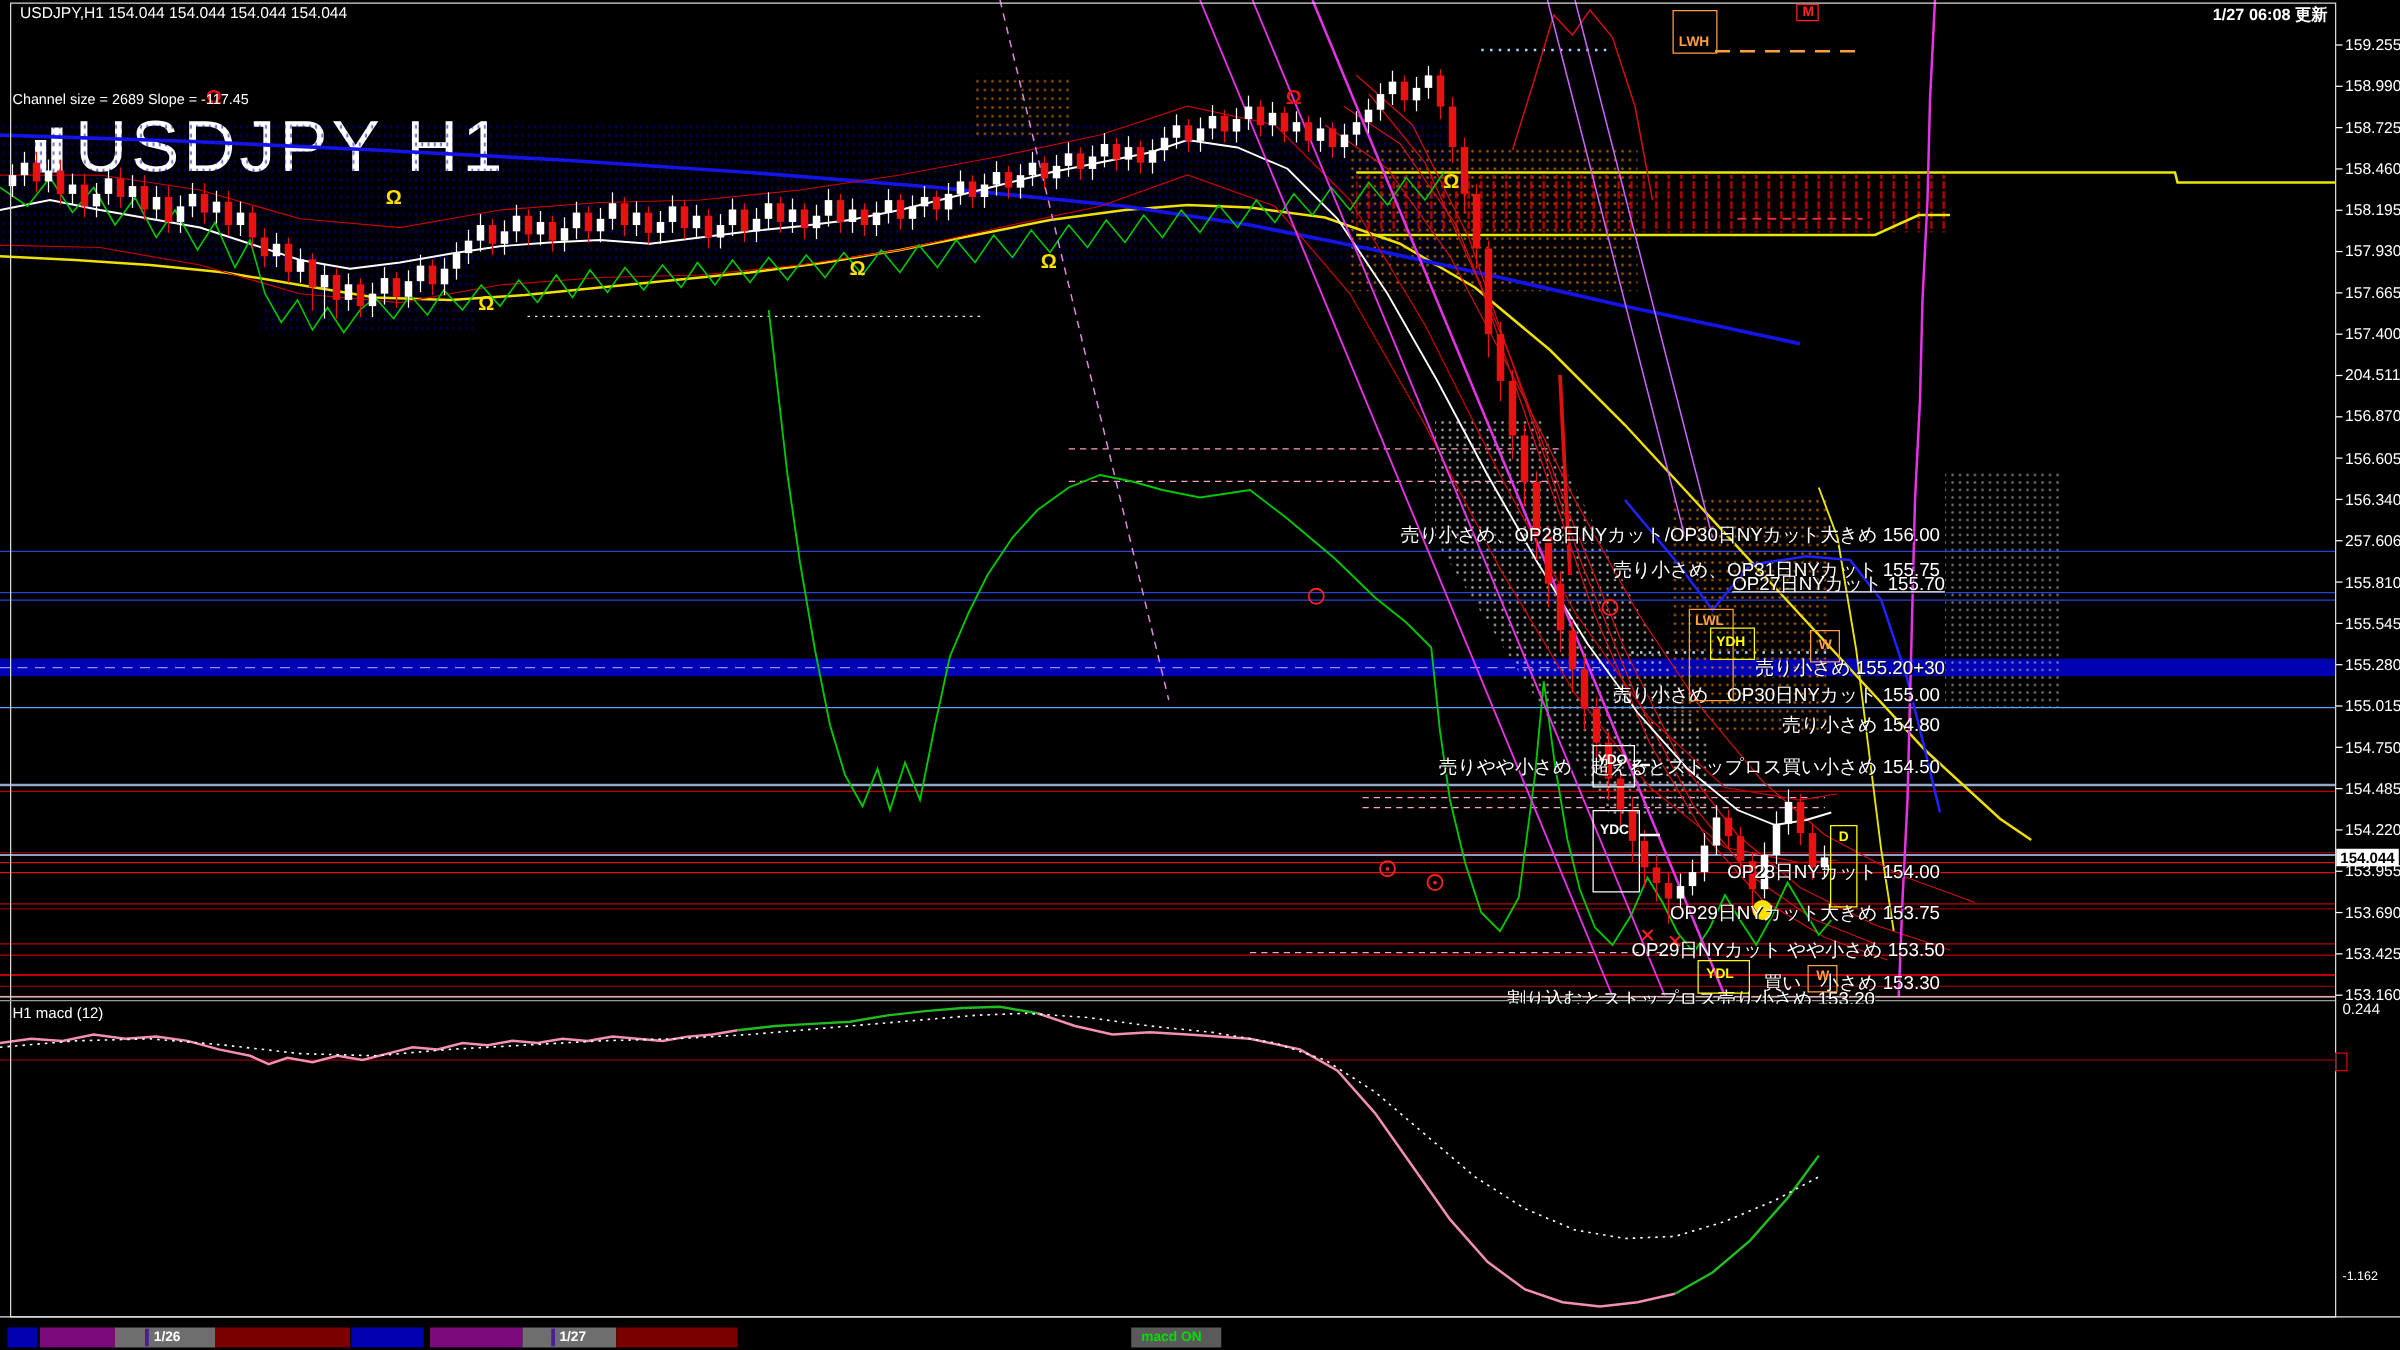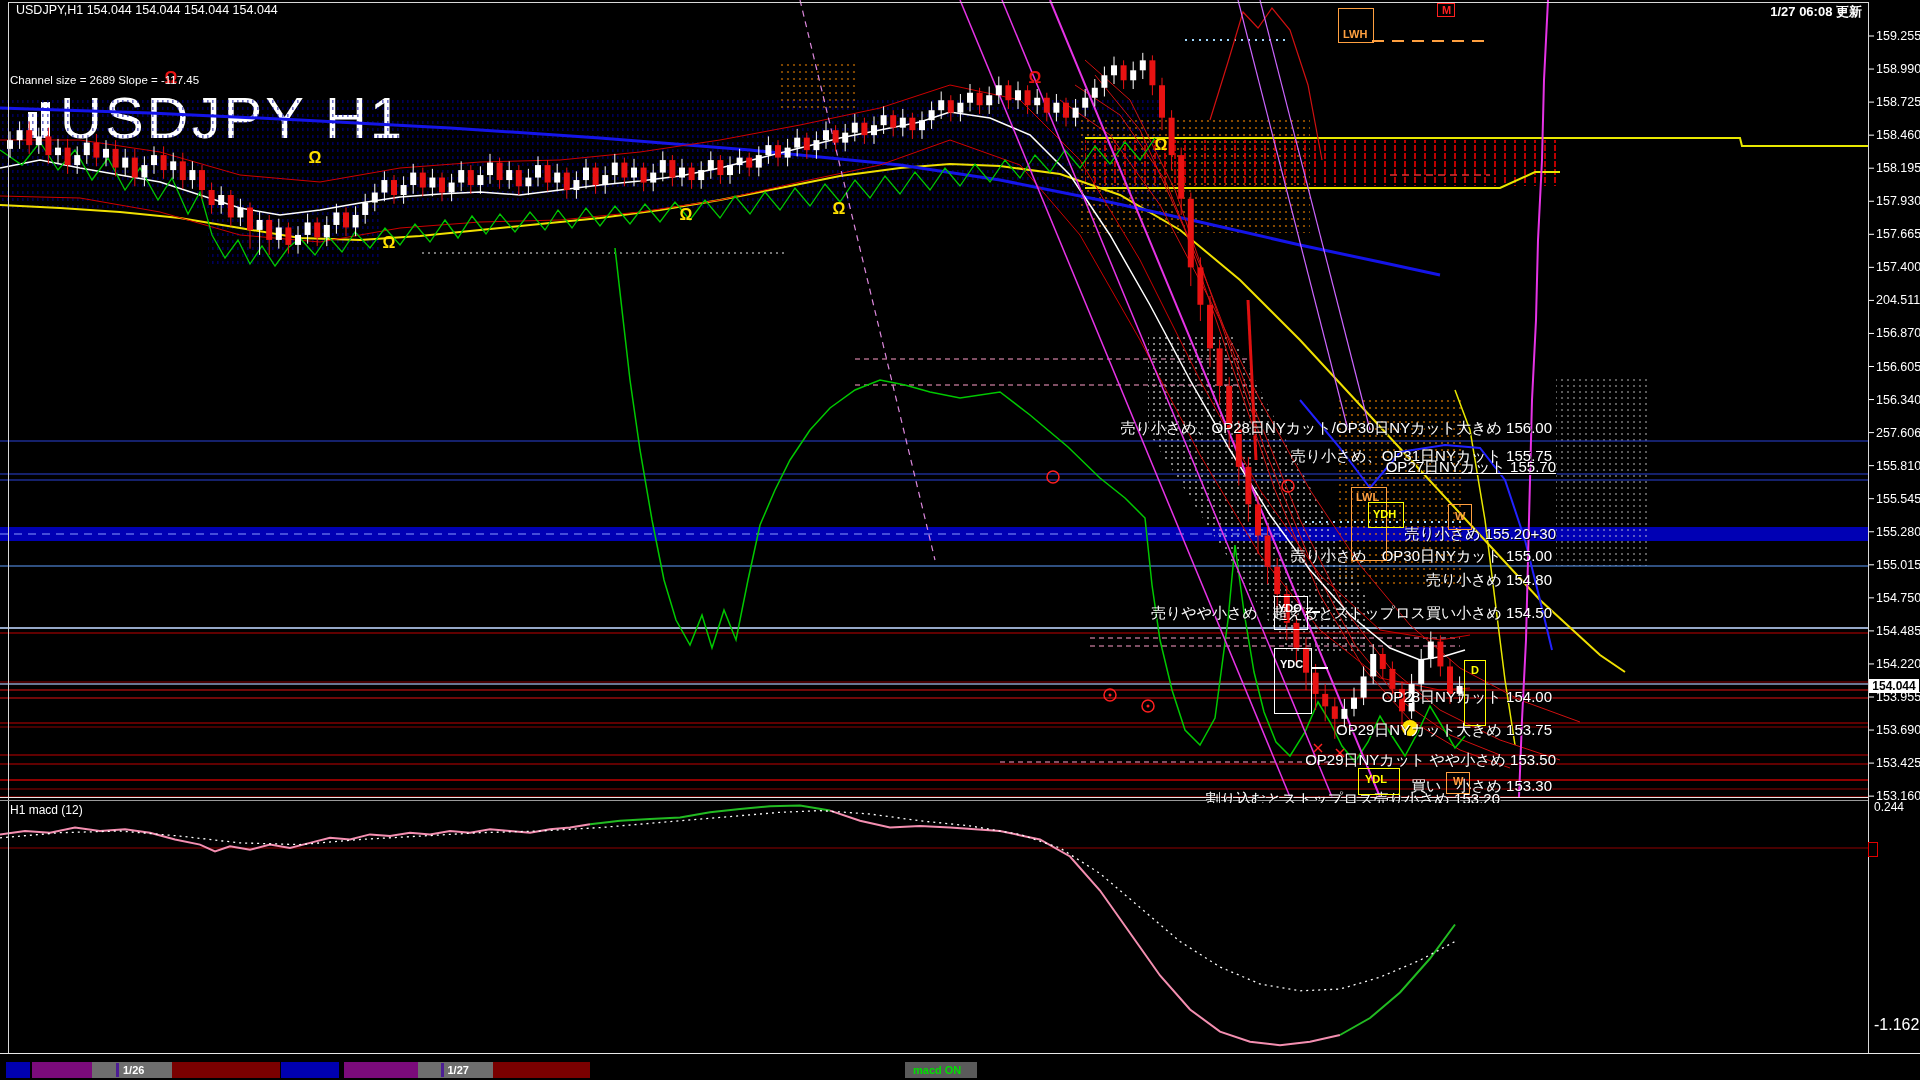--- a/index.html
+++ b/index.html
@@ -20,21 +20,21 @@
   #sep2{left:0;top:800px;width:1868px;height:1px;background:#9a9a9a;z-index:3;}
   #sep3{left:0;top:1053px;width:1920px;height:1px;background:#e8e8e8;z-index:3;}
   #annotations{left:0;top:0;width:1868px;height:803px;overflow:hidden;z-index:4;}
   .ann{position:absolute;color:#fff;font-size:15px;white-space:nowrap;text-shadow:1px 1px 0 #000;margin-left:32px;}
   .axis-label{position:absolute;left:1876px;color:#fff;font-size:12.5px;z-index:2;}
   #cur-price{left:1869px;top:679px;width:50px;height:14px;background:#fff;color:#000;
     font-size:12px;font-weight:bold;text-align:center;line-height:15px;z-index:5;}
   #macd-max{left:1874px;top:800px;font-size:12px;}
   #macd-zero{left:1952px;top:841px;font-size:15px;}
   #macd-zero-mark{left:1868px;top:842px;width:8px;height:13px;border:1.5px solid #e00000;z-index:2;}
-  #macd-min{left:1874px;top:1016px;font-size:16px;}
+  #macd-min{left:1874px;top:1016px;font-size:10px;}
   #vol-label{left:1872px;top:1058px;font-size:12px;}
   .chart-label{position:absolute;z-index:4;}
   .chart-label span{position:absolute;font-size:11px;font-weight:bold;white-space:nowrap;}
   #timeline{left:0;top:1056px;width:1920px;height:24px;background:#000;z-index:4;}
   .tl-seg{position:absolute;top:6px;height:16px;}
   .tl-label{position:absolute;top:1px;font-size:11px;font-weight:bold;color:#fff;
     border-left:3px solid #4c1d95;padding-left:4px;line-height:14px;white-space:nowrap;}
 </style>
 </head>
 <body>

